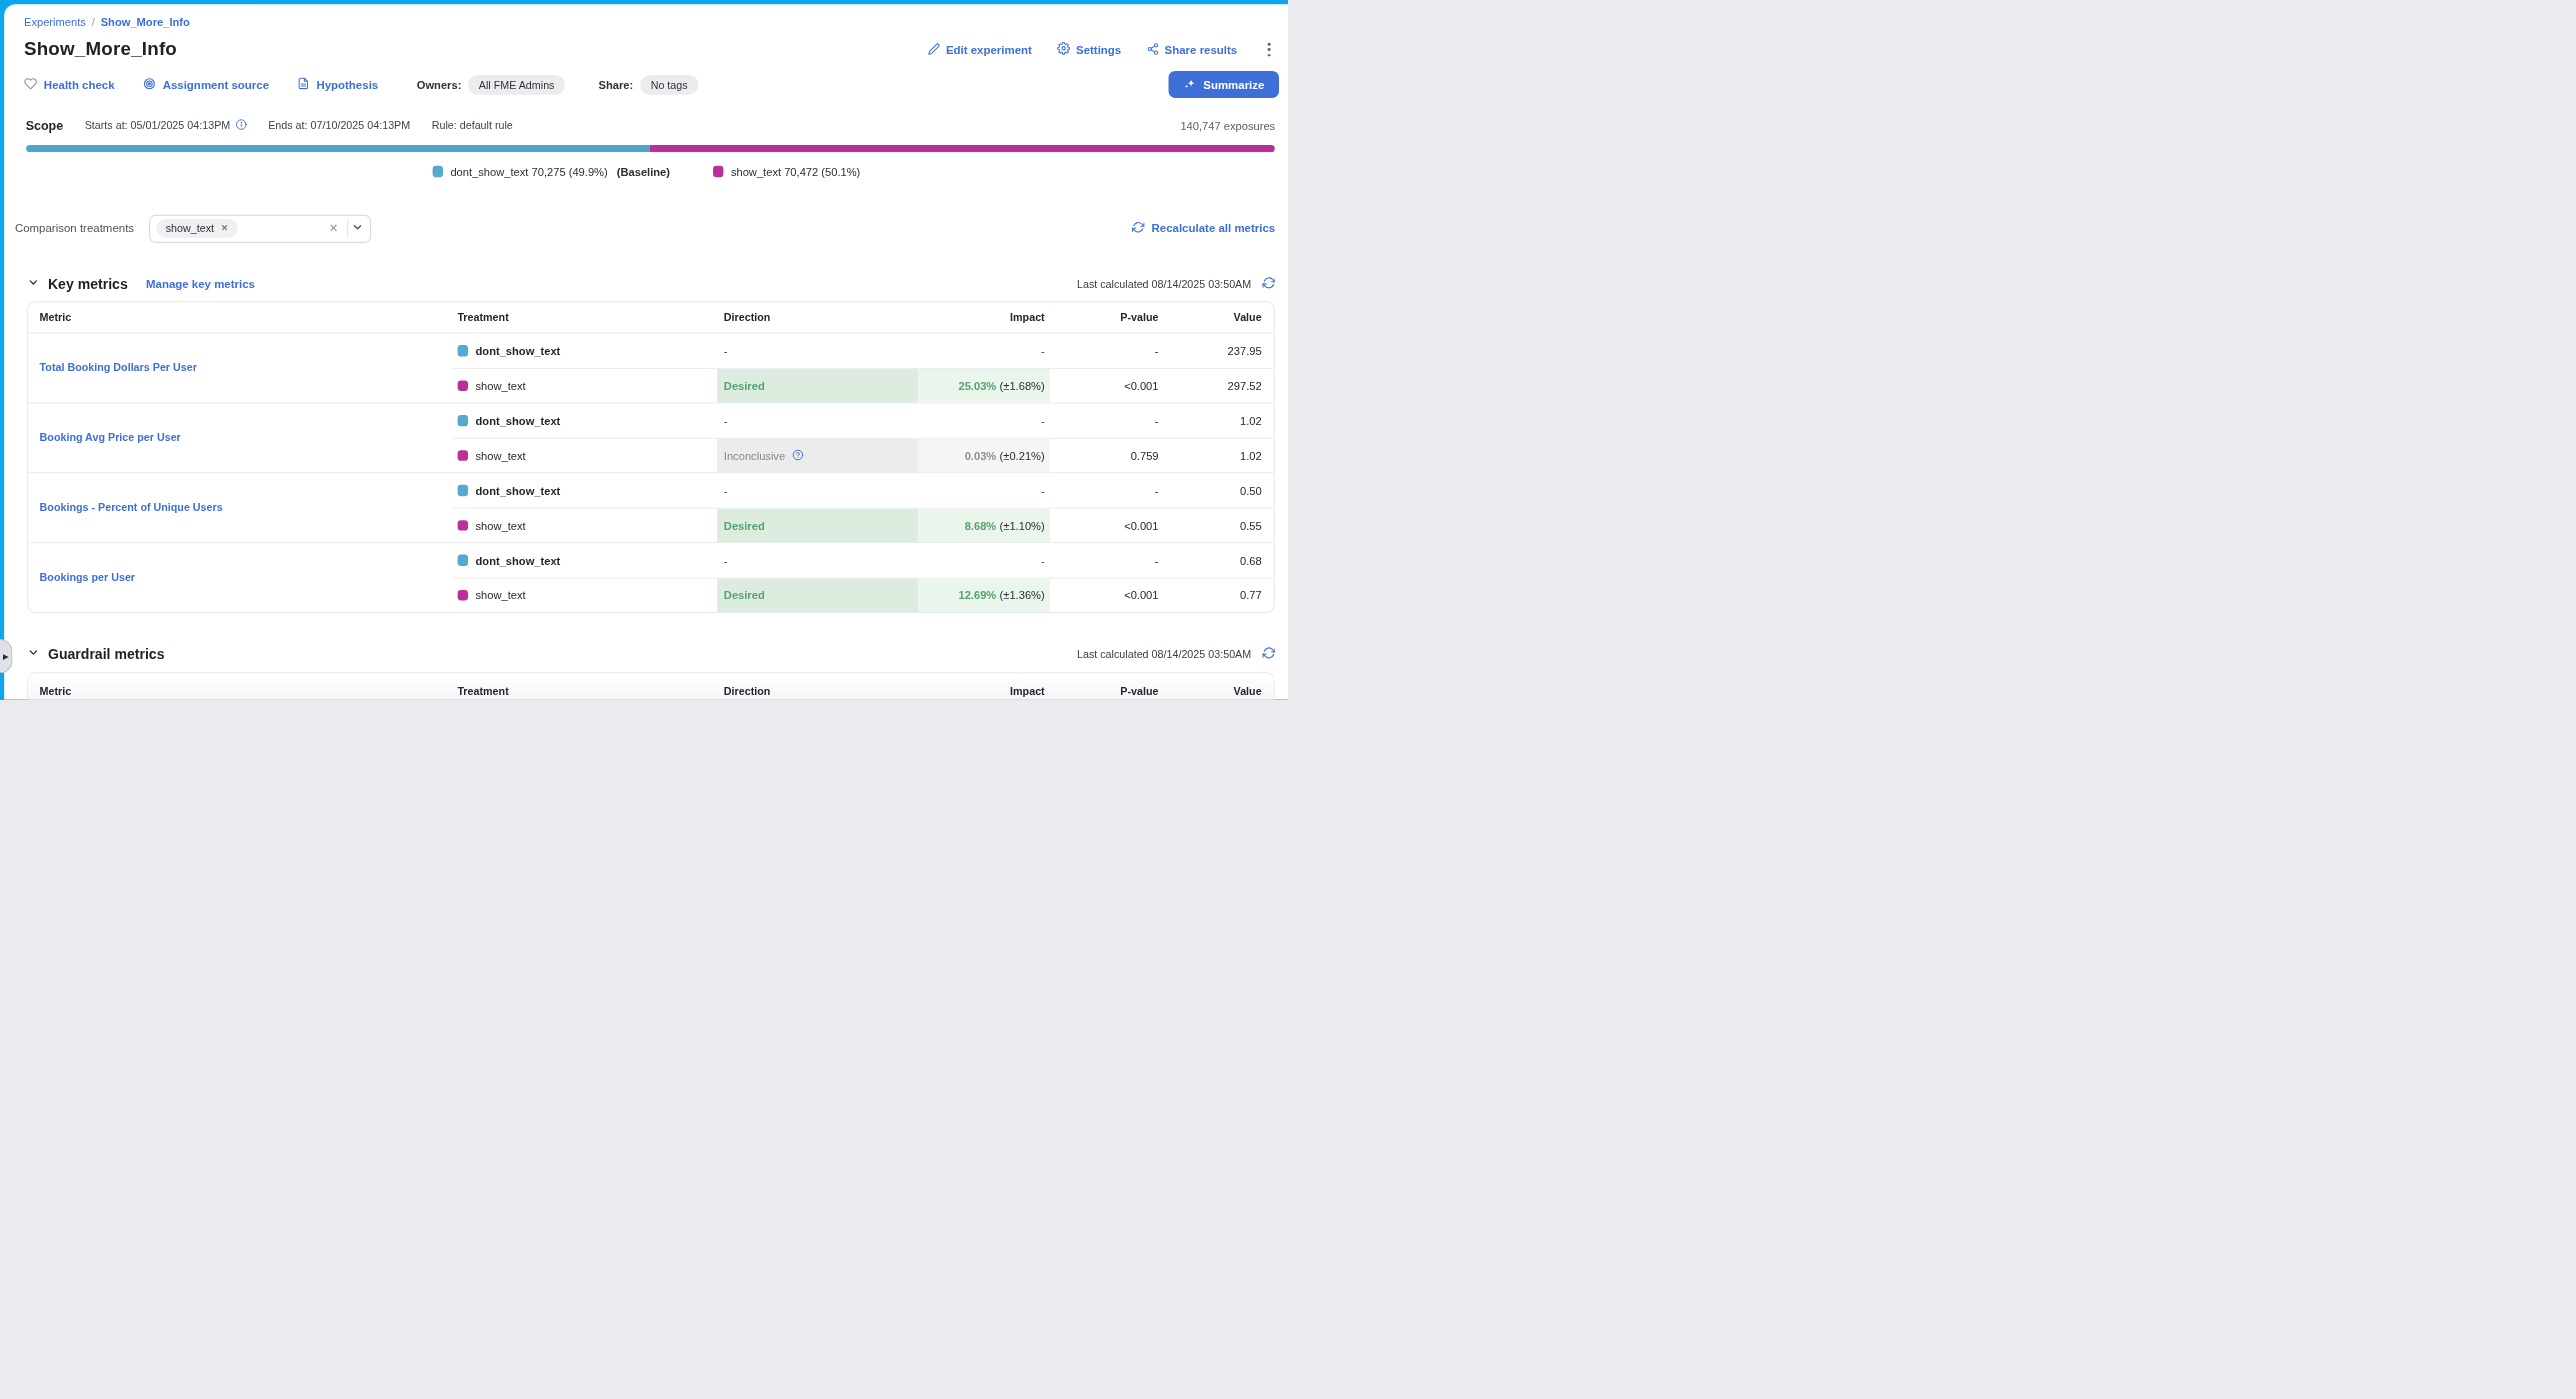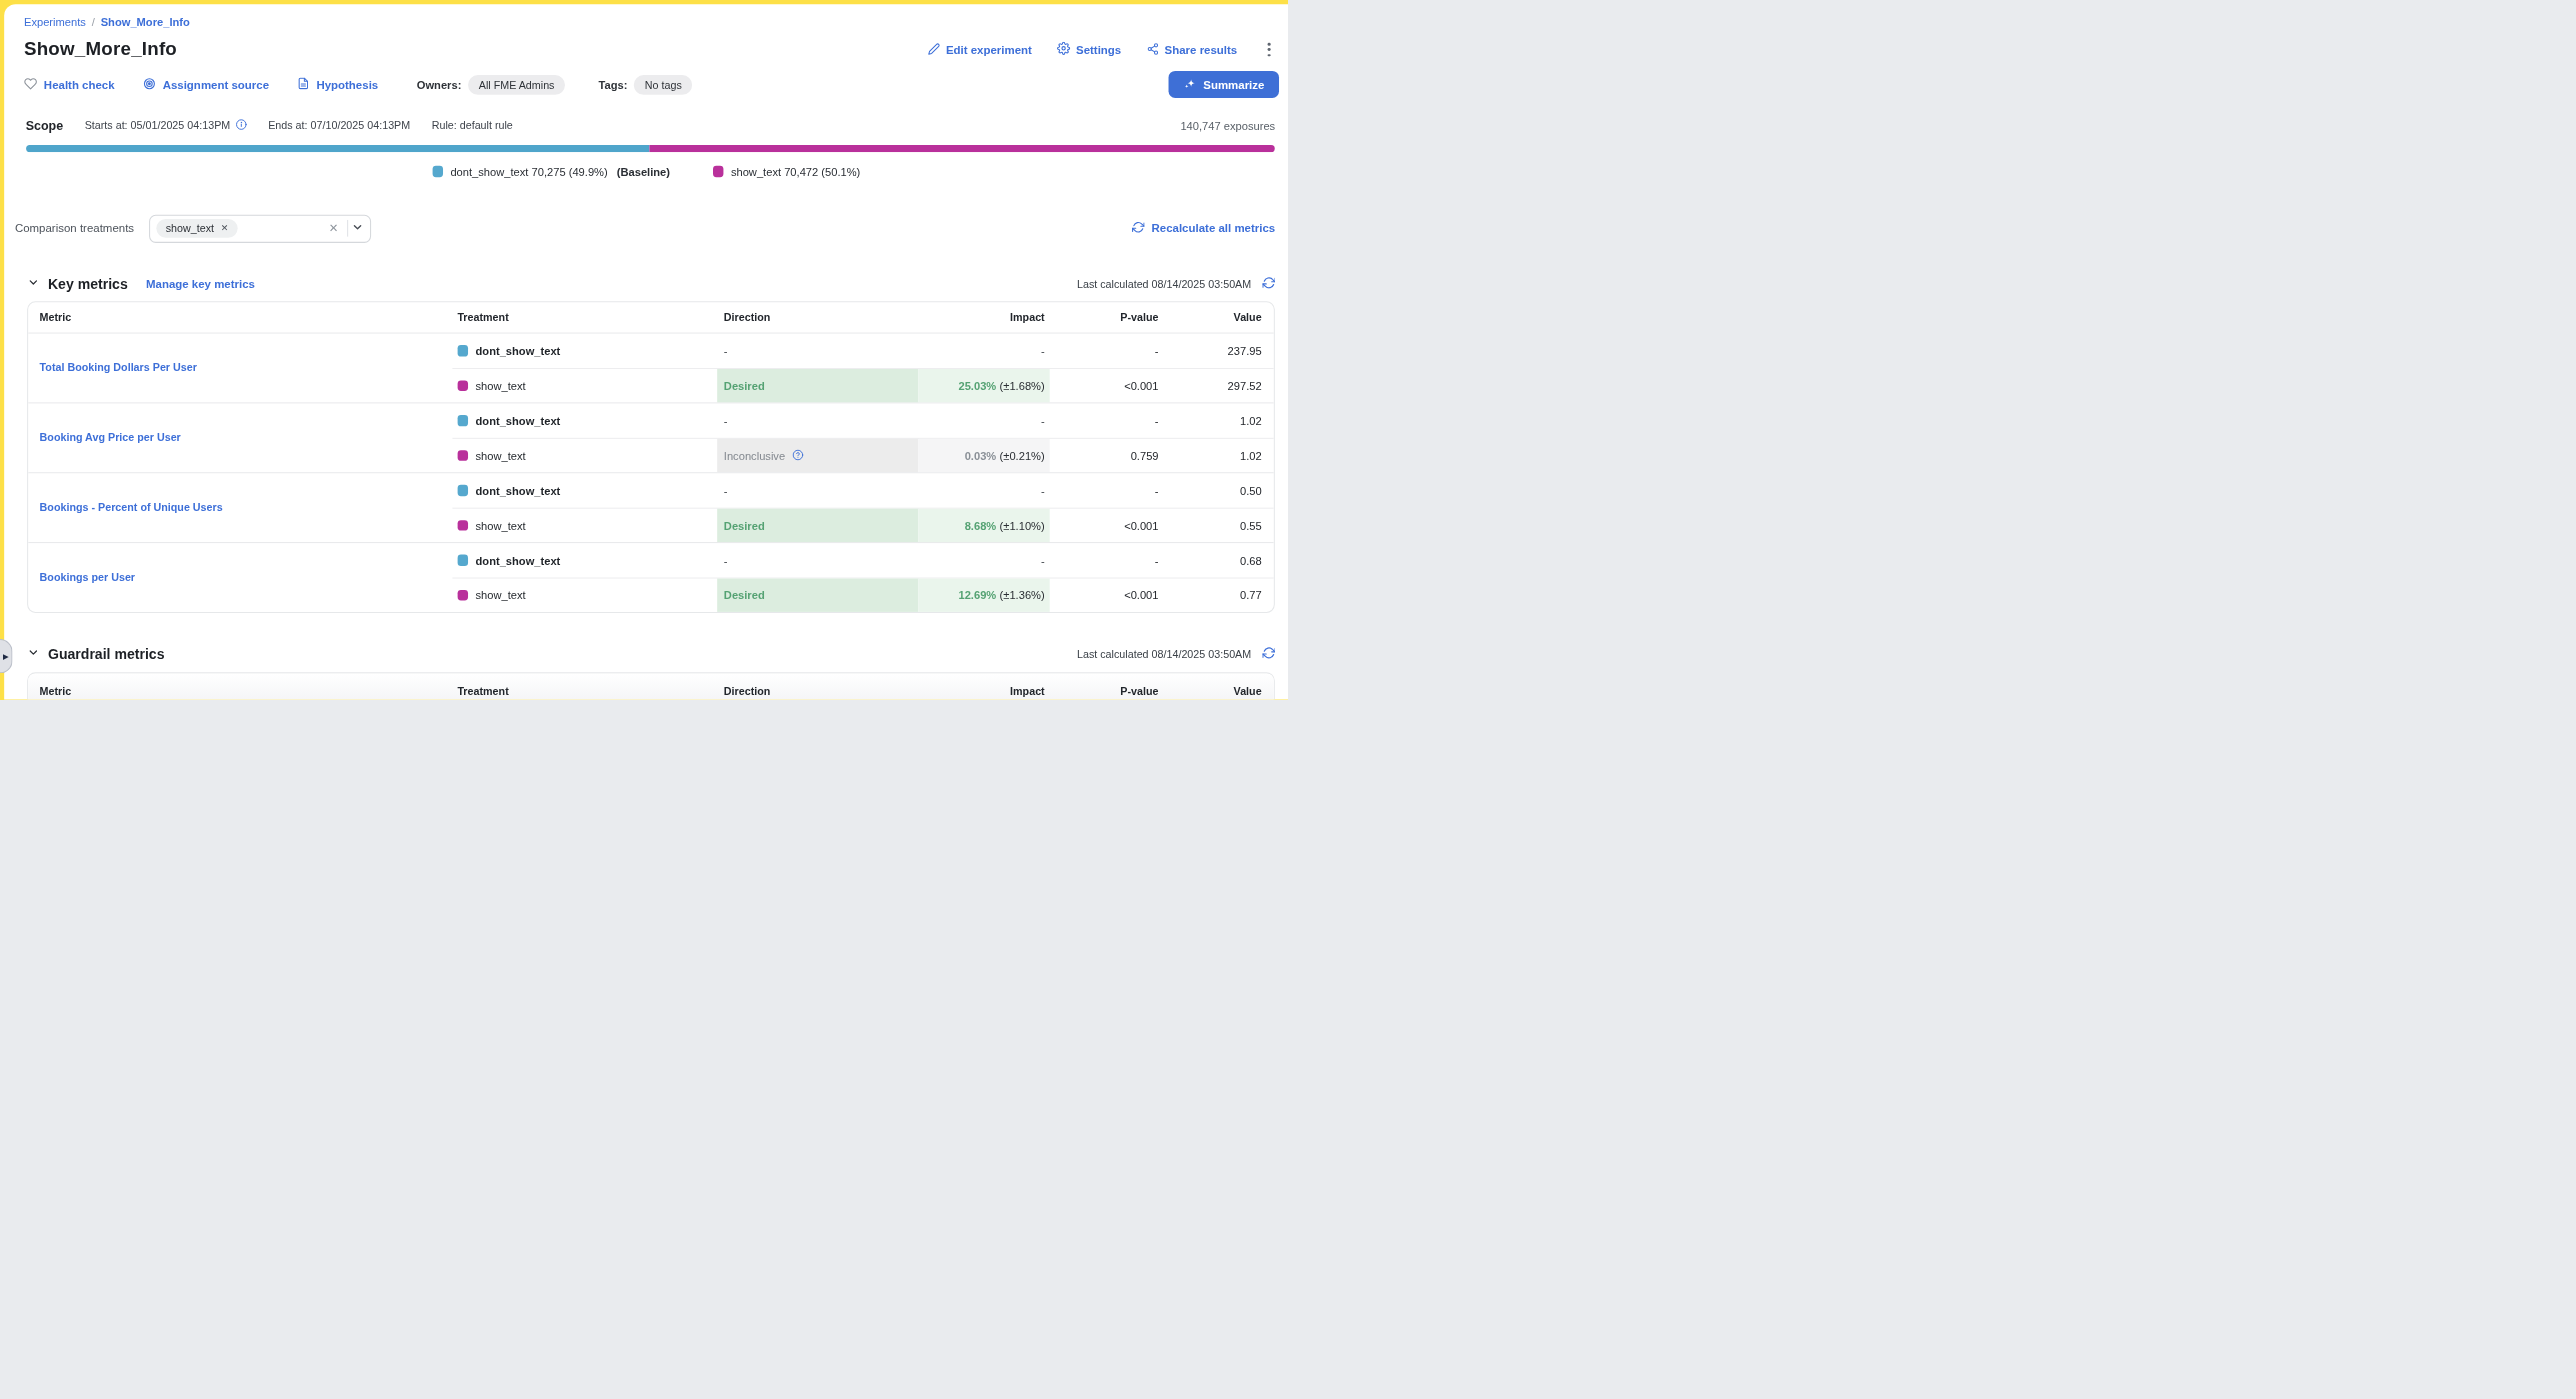--- a/index.html
+++ b/index.html
@@ -1,17 +1,17 @@
 <!DOCTYPE html>
 <html style="font-size:12.7px"><head>
 <meta charset="utf-8">
 <style>
   * { box-sizing: border-box; margin: 0; padding: 0; }
   html,body { background:#e9ebee; font-family:"Liberation Sans","DejaVu Sans",sans-serif; }
-  .viewport { width:1288px; height:700px; overflow:hidden; background:#fde047; position:relative; }
+  .viewport { width:1288px; height:700px; overflow:hidden; background:#0ea5e9; position:relative; }
   .scalewrap { width:1236px; height:671px; transform:scale(1.0424); transform-origin:0 0; position:relative; }
   .page { position:absolute; left:4px; top:4px; width:1232px; height:667px; background:#ffffff;
           border-top-left-radius:11px; overflow:hidden; }
 
   
   .breadcrumb { padding:11px 12.7px 0 19px; font-size:10.7px; display:flex; gap:5.6px; align-items:center; }
   .crumb { color:#3d6fd8; cursor:pointer; }
   .crumb.current { font-weight:700; }
   .crumb-sep { color:#9aa0a8; }
 
@@ -181,21 +181,21 @@
                 <line x1="16" y1="13" x2="8" y2="13"></line>
                 <line x1="16" y1="17" x2="8" y2="17"></line>
               </svg></span>
       <span>Hypothesis</span>
     </div>
     <div class="owners-group">
       <span class="meta-label">Owners:</span>
       <span class="pill">All FME Admins</span>
     </div>
     <div class="tags-group">
-      <span class="meta-label">Tags:</span>
+      <span class="meta-label">Share:</span>
       <span class="pill">No tags</span>
     </div>
     <button class="summarize-btn">
       <span><svg width="12.7" height="12.7" viewBox="0 0 24 24" fill="#ffffff">
                 <path d="M14.5 4.5 C15.1 9 16.5 10.4 21 11 C16.5 11.6 15.1 13 14.5 17.5 C13.9 13 12.5 11.6 8 11 C12.5 10.4 13.9 9 14.5 4.5 Z"></path>
                 <path d="M6.5 13.5 C6.8 15.7 7.5 16.4 9.7 16.7 C7.5 17 6.8 17.7 6.5 19.9 C6.2 17.7 5.5 17 3.3 16.7 C5.5 16.4 6.2 15.7 6.5 13.5 Z"></path>
               </svg></span>
       <span>Summarize</span>
     </button>
   </div>

